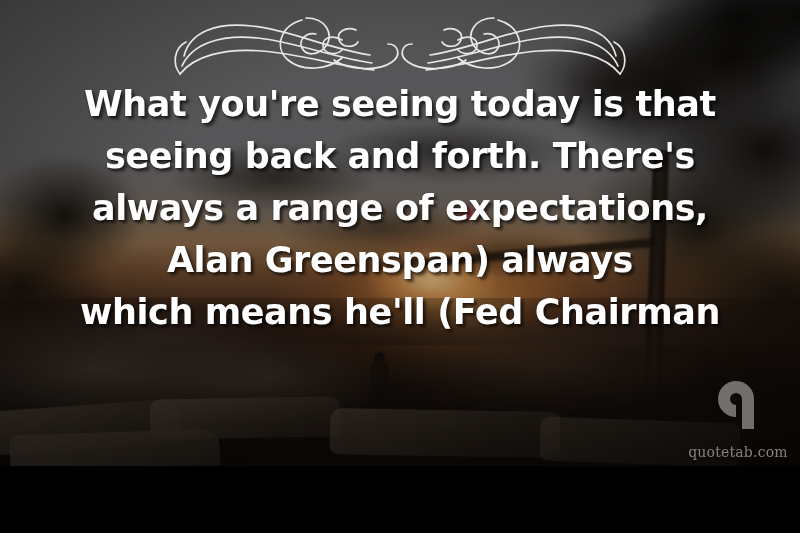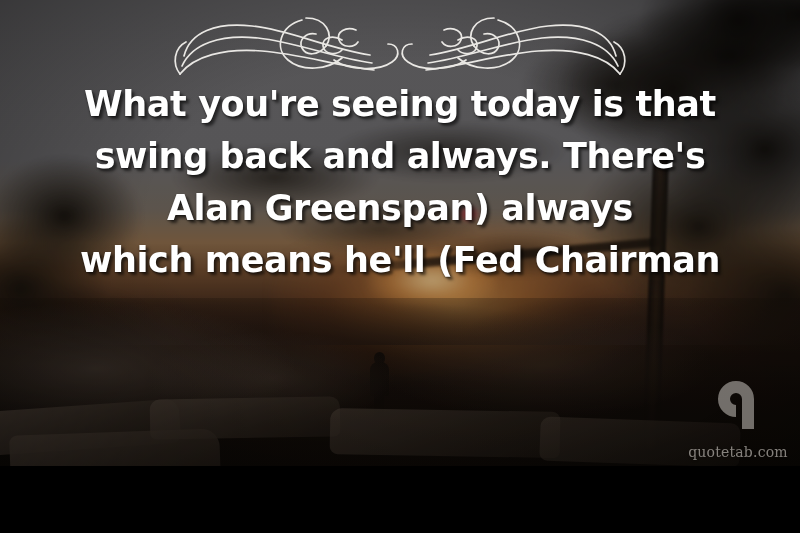--- a/index.html
+++ b/index.html
@@ -241,21 +241,22 @@
         <path d="M206 38 C198 48 186 48 182 40 C178 32 186 24 196 26"></path>
         <path d="M222 32 C212 26 202 30 203 38 C204 46 216 48 222 42"></path>
         <path d="M236 22 C226 18 216 24 219 32 C222 40 234 40 238 34"></path>
         <path d="M214 52 C228 62 258 64 272 54 C282 47 278 36 268 36"></path>
       </g>
     </svg>
   </div>
 
   <div class="quote">
     <span class="ln">What you're seeing today is that</span>
-    <span class="ln">swing back and always. There's</span>
+    <span class="ln">seeing back and forth. There's</span>
+    <span class="ln">always a range of expectations,</span>
     <span class="ln">Alan Greenspan) always</span>
     <span class="ln">which means he'll (Fed Chairman</span>
   </div>
 
   <div class="author">Alan Kral</div>
 
   <div class="watermark">
     <div class="wm-logo">
       <svg viewBox="0 0 56 56" xmlns="http://www.w3.org/2000/svg">
         <path d="M26 4 A18 18 0 1 0 26 40 L26 28 A6 6 0 1 1 32 22 L32 52 L44 52 L44 22 A18 18 0 0 0 26 4 Z" fill="#cfcac4" opacity="0.85"></path>

